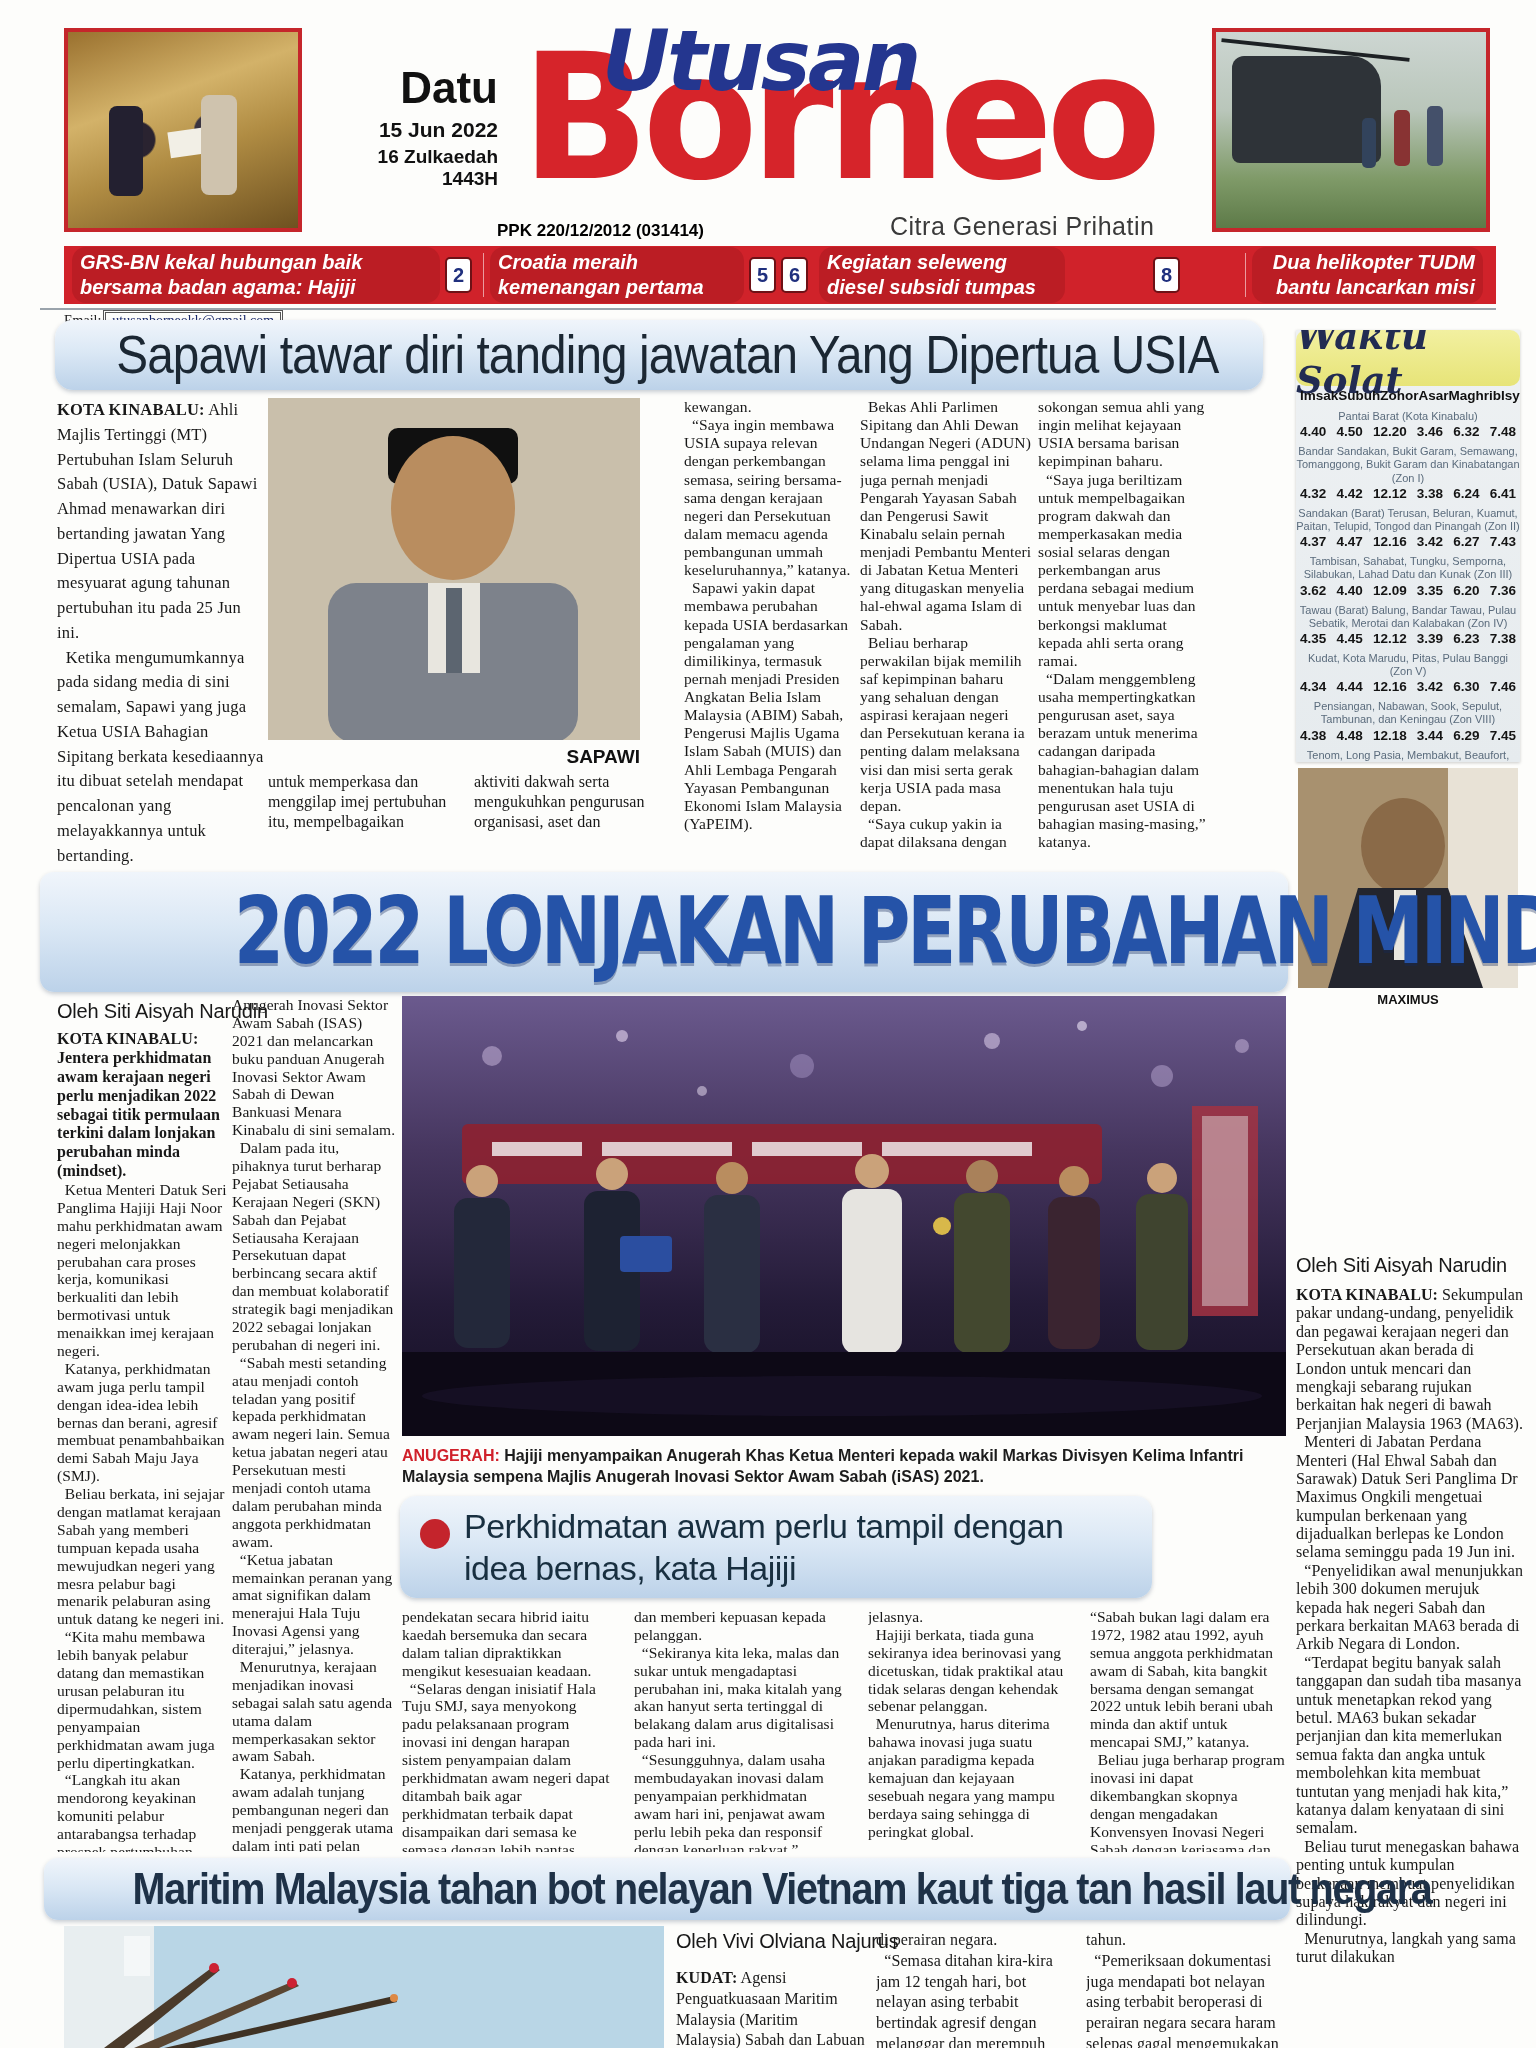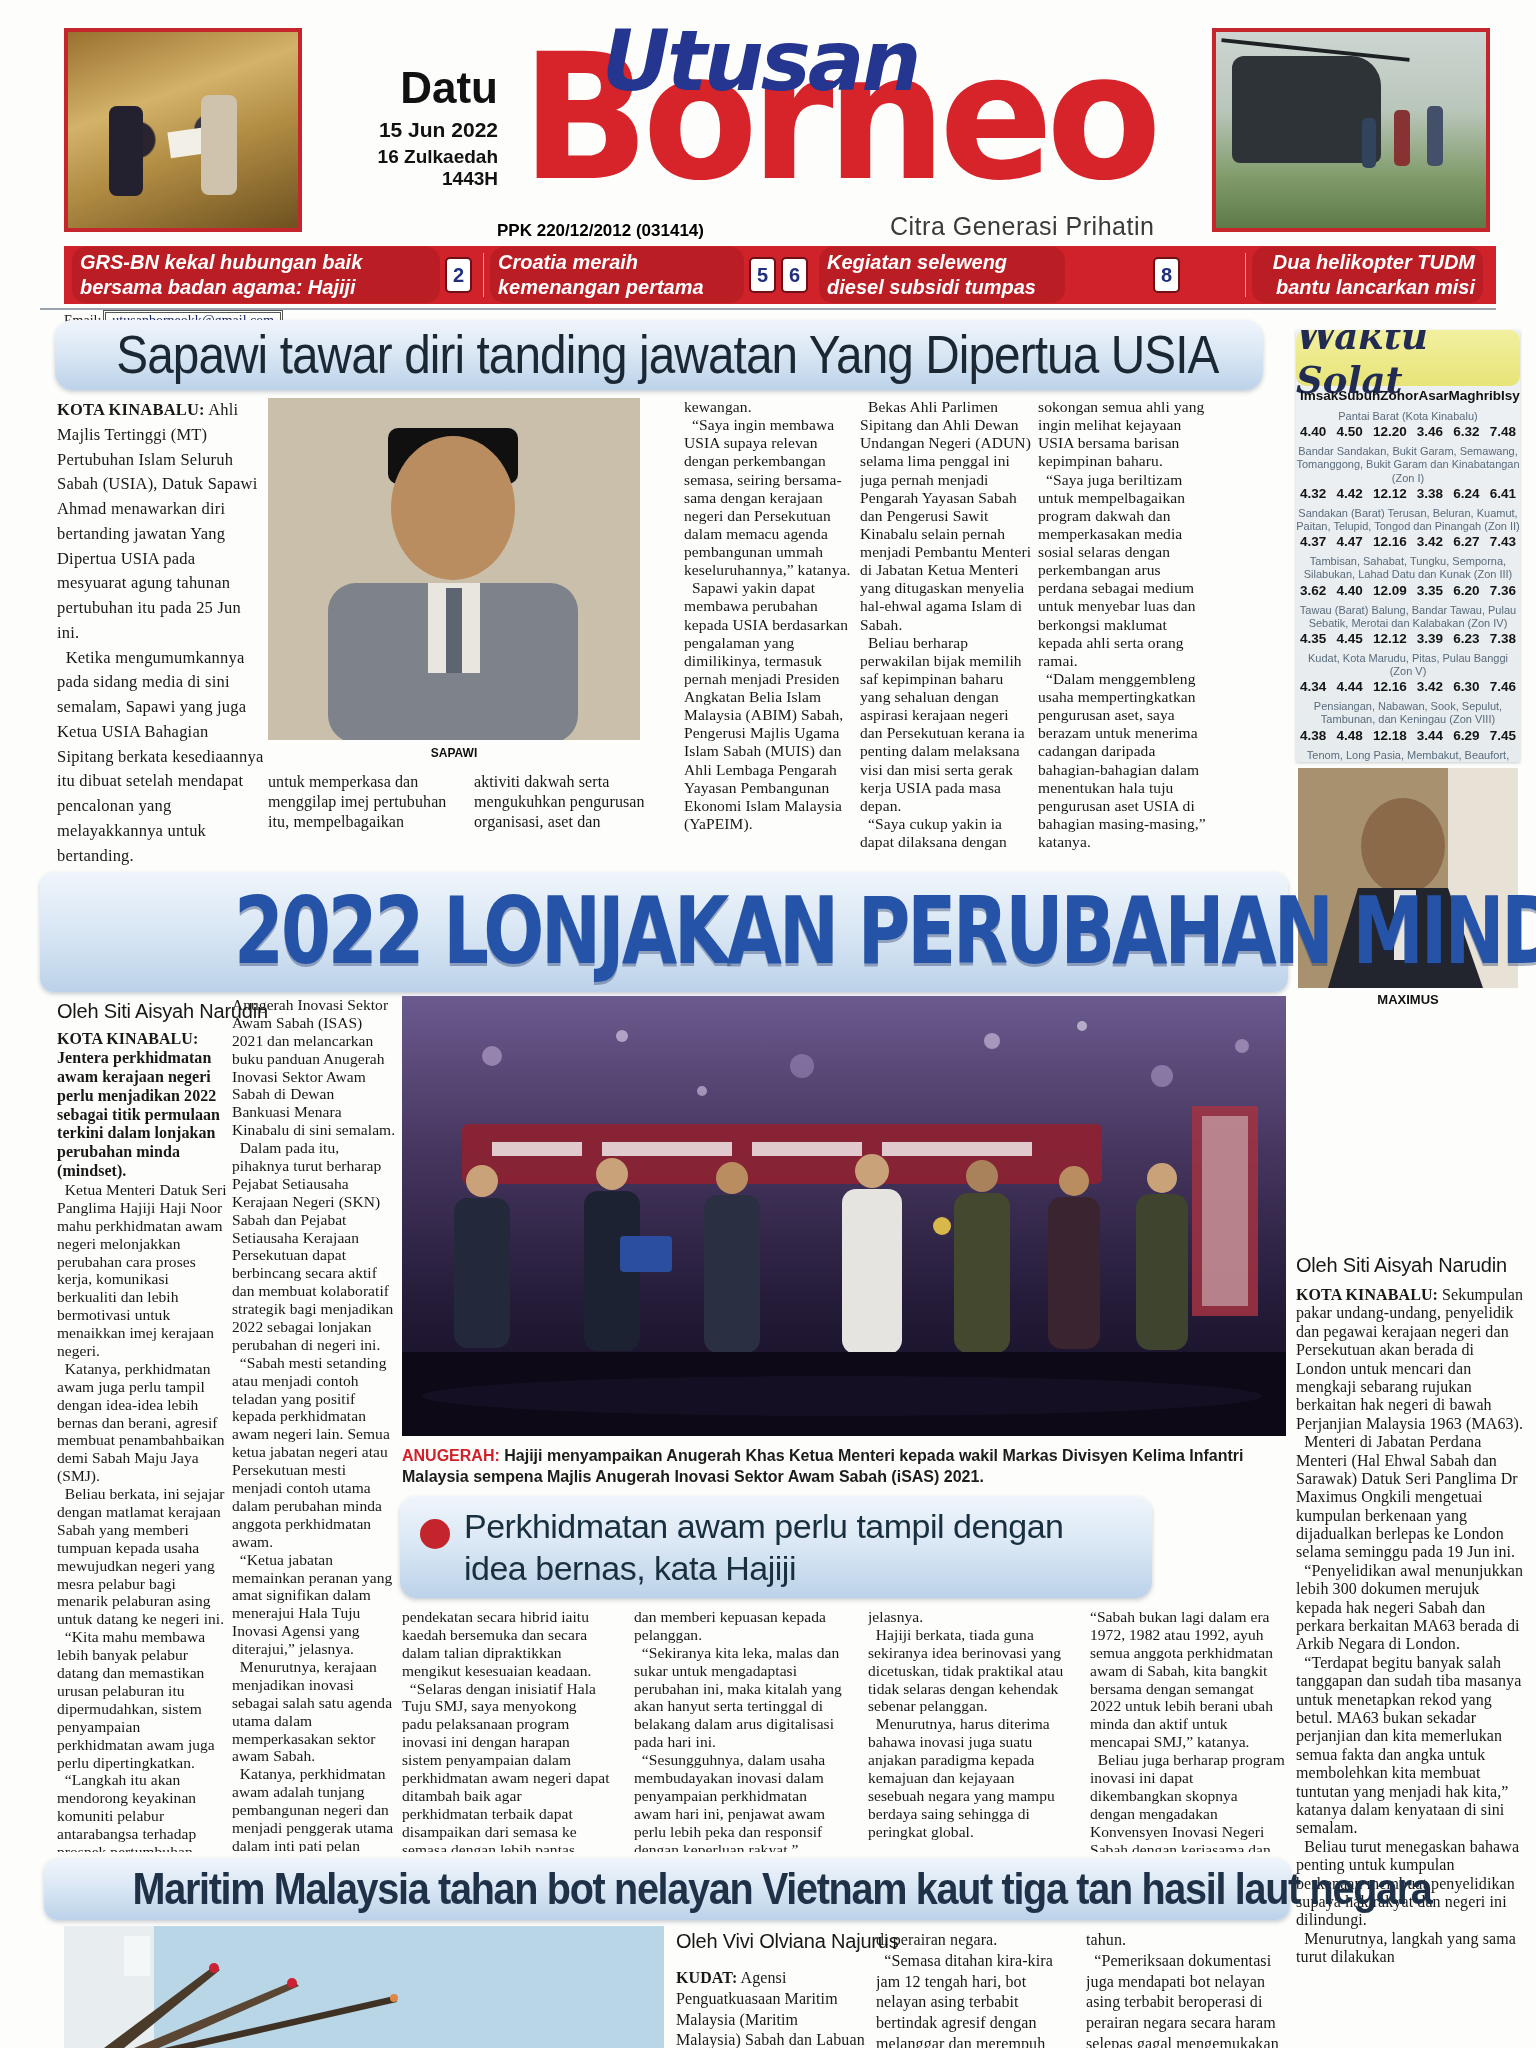--- a/index.html
+++ b/index.html
@@ -93,21 +93,21 @@
   <div class="t" style="left:268px;top:398px;width:372px;height:342px;background:linear-gradient(180deg,#cfc5b0 0%,#c2b8a2 55%,#a79d89 100%)">
     <svg width="372" height="342" viewBox="0 0 372 342">
       <rect x="0" y="0" width="372" height="342" fill="#c9bfab"></rect>
       <rect x="120" y="30" width="130" height="56" rx="10" fill="#101010"></rect>
       <ellipse cx="185" cy="110" rx="62" ry="72" fill="#b98d5f"></ellipse>
       <rect x="60" y="185" width="250" height="160" rx="28" fill="#7d828b"></rect>
       <rect x="160" y="185" width="52" height="90" fill="#e8e6df"></rect>
       <rect x="178" y="190" width="16" height="85" fill="#5c6570"></rect>
     </svg>
   </div>
-  <div class="t caption-sans" style="left:268px;top:746px;width:372px;text-align:center;font-size:12px;color:#111">SAPAWI</div>
+  <div class="t caption-sans" style="left:268px;top:746px;width:372px;text-align:right;font-size:19px;color:#111">SAPAWI</div>
 
   <div class="t body-a1 flow" style="left:268px;top:772px;width:184px;height:96px;overflow:hidden;font-size:16px;line-height:1.25">untuk memperkasa dan menggilap imej pertubuhan itu, mempelbagaikan</div>
   <div class="t body-a1 flow" style="left:474px;top:772px;width:178px;height:96px;overflow:hidden;font-size:16px;line-height:1.25">aktiviti dakwah serta mengukuhkan pengurusan organisasi, aset dan</div>
   <div class="t body-a1 flow" style="left:684px;top:398px;width:172px;height:472px;overflow:hidden">kewangan.
   “Saya ingin membawa USIA supaya relevan dengan perkembangan semasa, seiring bersama-sama dengan kerajaan negeri dan Persekutuan dalam memacu agenda pembangunan ummah keseluruhannya,” katanya.
   Sapawi yakin dapat membawa perubahan kepada USIA berdasarkan pengalaman yang dimilikinya, termasuk pernah menjadi Presiden Angkatan Belia Islam Malaysia (ABIM) Sabah, Pengerusi Majlis Ugama Islam Sabah (MUIS) dan Ahli Lembaga Pengarah Yayasan Pembangunan Ekonomi Islam Malaysia (YaPEIM).</div>
   <div class="t body-a1 flow" style="left:860px;top:398px;width:174px;height:472px;overflow:hidden">  Bekas Ahli Parlimen Sipitang dan Ahli Dewan Undangan Negeri (ADUN) selama lima penggal ini juga pernah menjadi Pengarah Yayasan Sabah dan Pengerusi Sawit Kinabalu selain pernah menjadi Pembantu Menteri di Jabatan Ketua Menteri yang ditugaskan menyelia hal-ehwal agama Islam di Sabah.
   Beliau berharap perwakilan bijak memilih saf kepimpinan baharu yang sehaluan dengan aspirasi kerajaan negeri dan Persekutuan kerana ia penting dalam melaksana visi dan misi serta gerak kerja USIA pada masa depan.
   “Saya cukup yakin ia dapat dilaksana dengan</div>
   <div class="t body-a1 flow" style="left:1038px;top:398px;width:176px;height:472px;overflow:hidden">sokongan semua ahli yang ingin melihat kejayaan USIA bersama barisan kepimpinan baharu.

